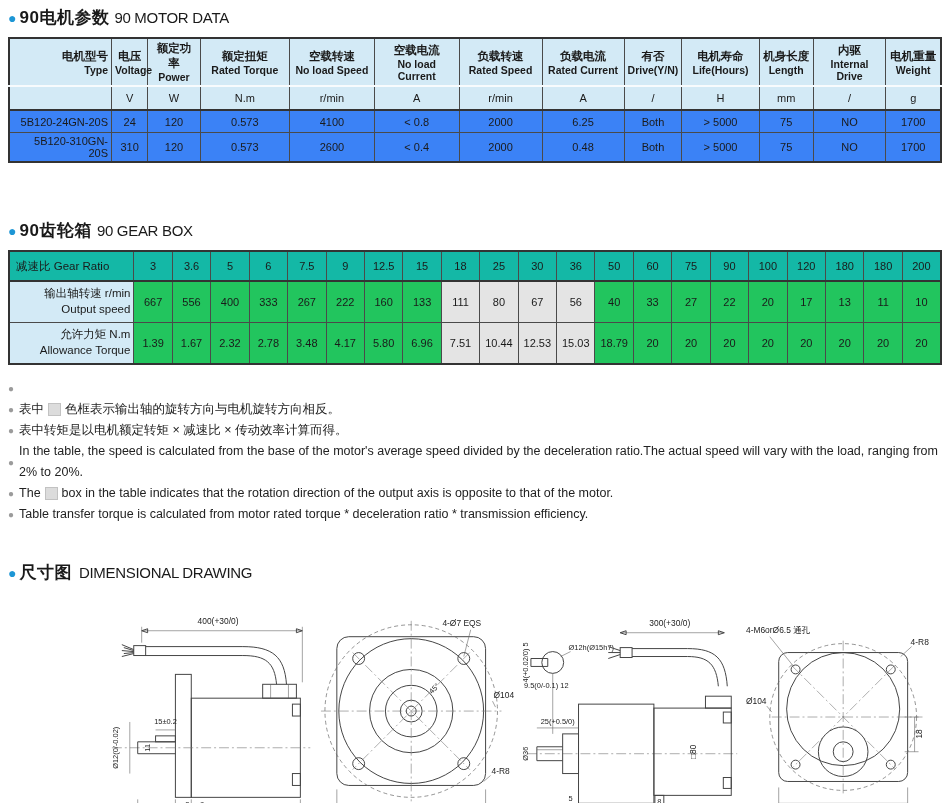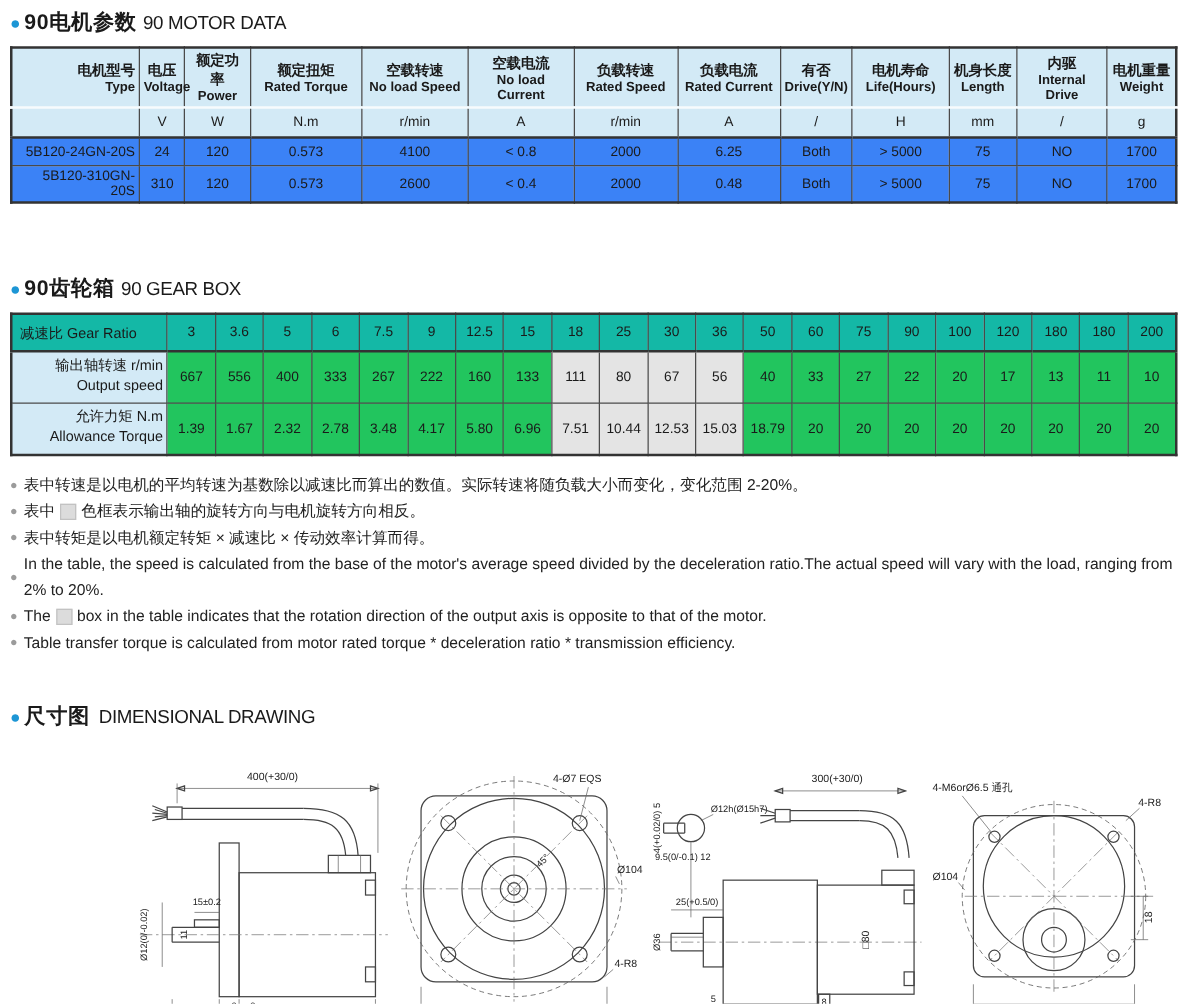--- a/index.html
+++ b/index.html
@@ -294,21 +294,20 @@
           <td>20</td>
           <td>20</td>
           <td>20</td>
         </tr>
     </tbody>
   </table>
 
   <ul class="notes">
       <li>
         <span class="nbullet">●</span>
-        <span>表中转速是以电机的平均转速为基数除以减速比而算出的数值。实际转速将随负载大小而变化，变化范围 2-20%。</span>
       </li>
       <li>
         <span class="nbullet">●</span>
         <span>表中</span>
         <span class="swatch"></span>
         <span>色框表示输出轴的旋转方向与电机旋转方向相反。</span>
       </li>
       <li>
         <span class="nbullet">●</span>
         <span>表中转矩是以电机额定转矩 × 减速比 × 传动效率计算而得。</span>

